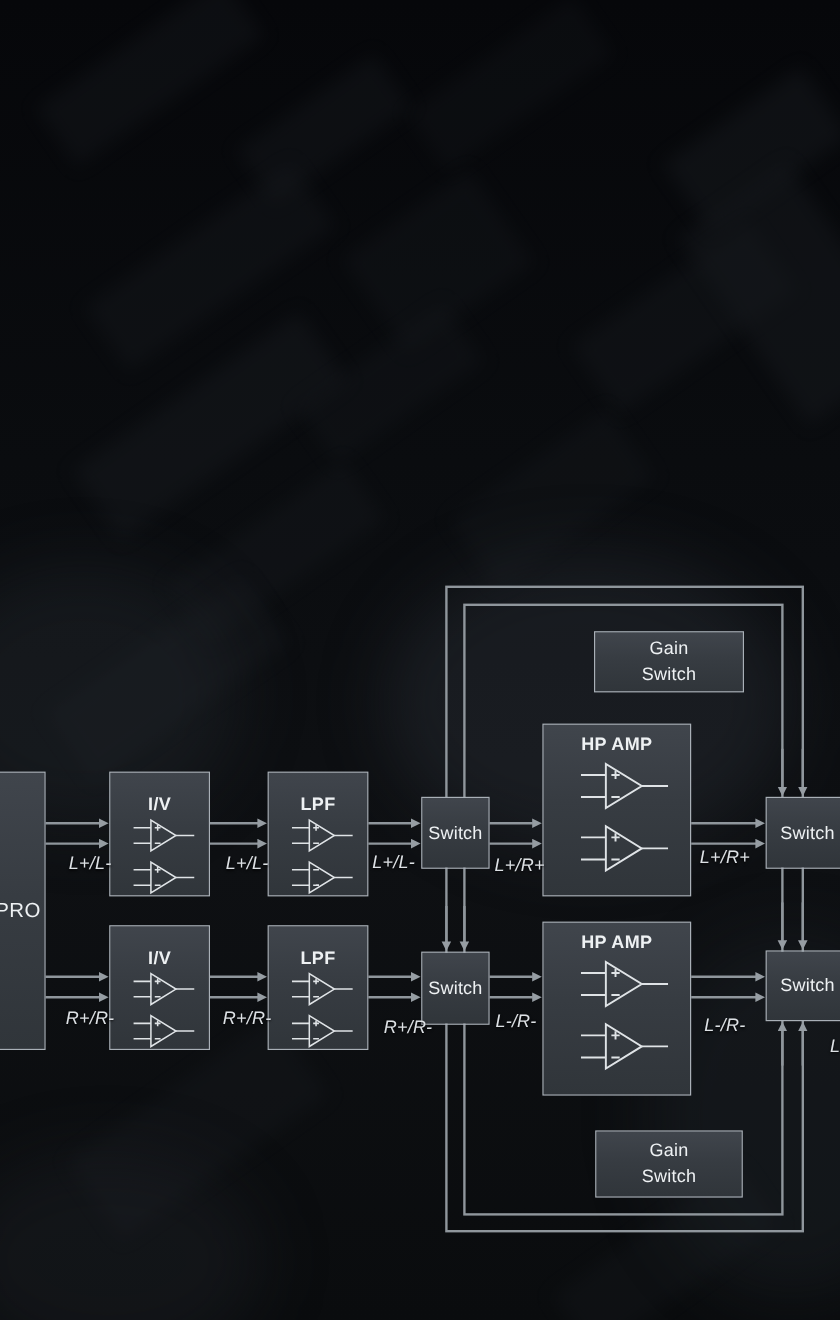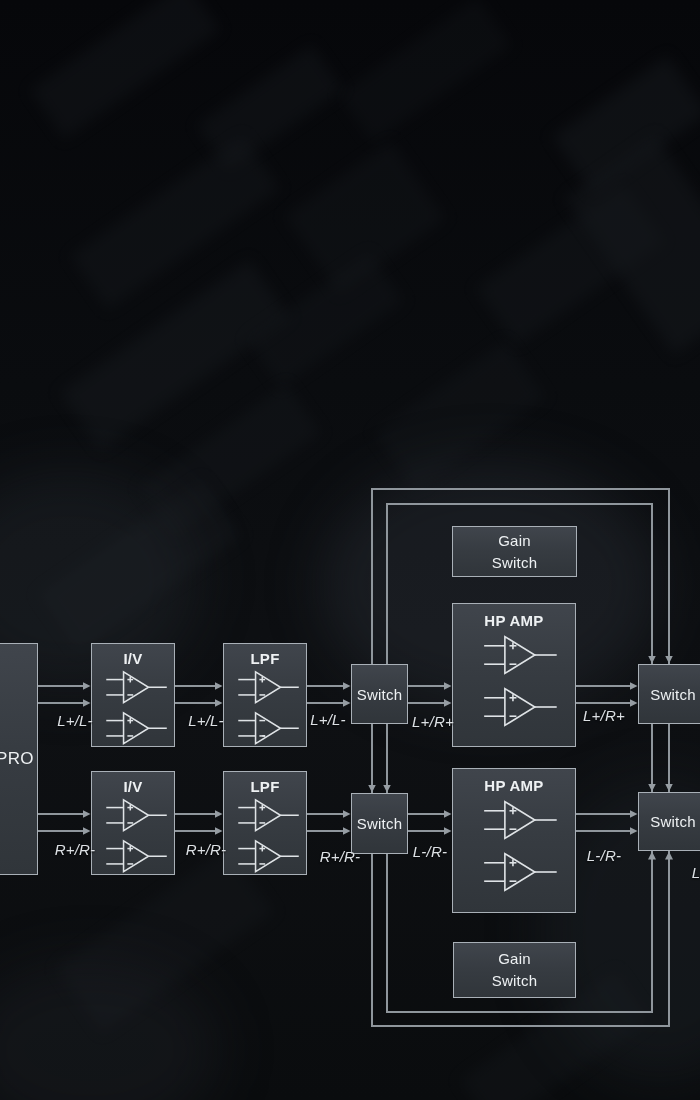--- a/index.html
+++ b/index.html
@@ -5,24 +5,24 @@
   html,body{margin:0;padding:0;background:#000;}
   #stage{position:relative;width:700px;height:1100px;overflow:hidden;
     background:linear-gradient(180deg,#06070a 0%,#0a0c0f 35%,#0e1013 65%,#0a0c0e 100%);
     font-family:"Liberation Sans",sans-serif;}
   .chip{position:absolute;background:#16191d;opacity:.42;filter:blur(7px);transform:rotate(-35deg);z-index:0;}
   .smoke{position:absolute;border-radius:50%;filter:blur(26px);z-index:0;}
   #wires{position:absolute;left:0;top:0;z-index:1;}
   .blk{position:absolute;box-sizing:border-box;z-index:2;
     background:linear-gradient(180deg,#40454c 0%,#373c42 45%,#30353a 100%);
     border:1.5px solid #a9b0b7;color:#eef1f3;display:flex;flex-direction:column;align-items:center;}
-  .blk .t{font-size:15px;font-weight:600;letter-spacing:.3px;margin-top:6px;}
+  .blk .t{font-size:15px;font-weight:600;letter-spacing:.3px;margin-top:18px;}
   .sw{justify-content:center;}
   .sw .t{font-weight:400;margin-top:0;letter-spacing:.2px;}
-  .gain{justify-content:center;line-height:22px;font-size:15px;letter-spacing:.2px;}
+  .gain{justify-content:center;line-height:22px;font-size:15px;letter-spacing:.2px;margin-left:43px;}
   .hp .t{margin-top:8px;font-size:15px;}
   .opamp{display:block;}
   .wl{position:absolute;z-index:3;color:#dde1e5;font-size:15px;letter-spacing:.2px;
     transform:translate(-50%,-50%);white-space:nowrap;text-shadow:0 1px 2px rgba(0,0,0,.8);font-style:italic;}
   #dac{flex-direction:row;align-items:center;justify-content:flex-end;
     font-size:17px;font-weight:500;letter-spacing:.4px;padding-right:3px;}
 </style>
 </head>
 <body>
 

